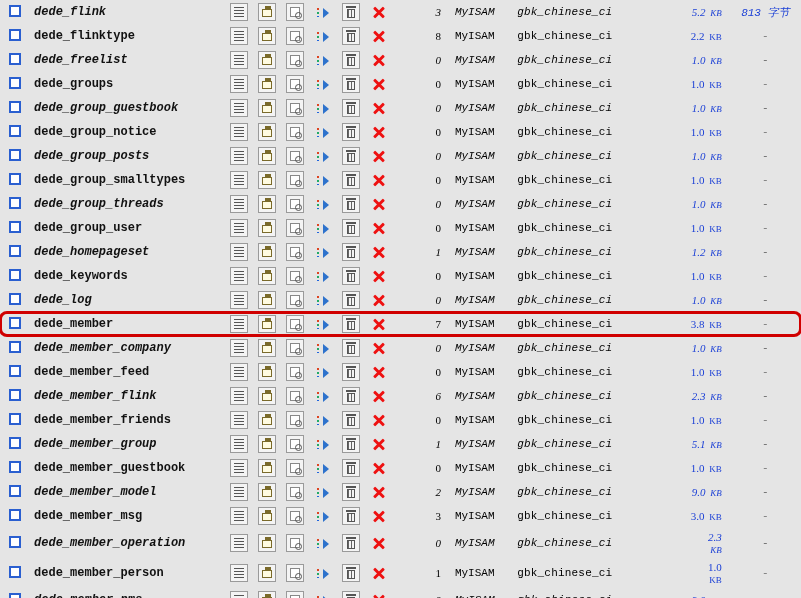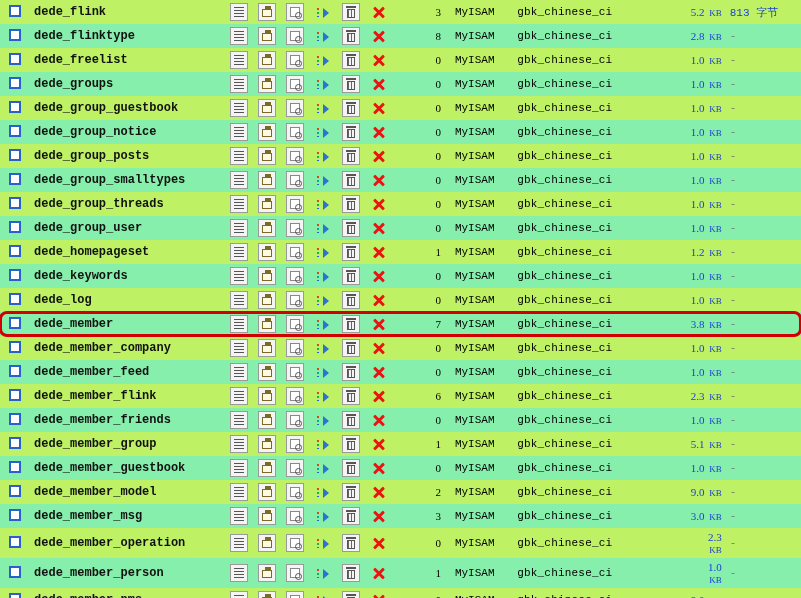--- a/index.html
+++ b/index.html
@@ -4,22 +4,22 @@
 <style>
   * { box-sizing: border-box; margin: 0; padding: 0; }
   body {
     font-family: Verdana, "Courier New", monospace;
     font-size: 11px;
     background: #ffffff;
     color: #000;
     width: 801px;
   }
   table { border-collapse: collapse; width: 100%; table-layout: fixed; }
-  tr.odd  { background: #bef264; }
-  tr.even { background: #86efac; }
+  tr.odd  { background: #e5e5e5; font-style: italic; }
+  tr.even { background: #e5e5e5; }
   tr.hl {
     outline: 3px solid #d00000;
     outline-offset: -2px;
     position: relative;
     border-radius: 7px;
   }
   td {
     padding: 3px 4px;
     height: 23px;
     vertical-align: middle;
@@ -29,21 +29,21 @@
   td.cb { width: 28px; text-align: center; }
   td.name { width: 182px; font-family: "Courier New", monospace; font-weight: bold; font-size: 12px; color: #111; }
   td.ico { width: 26px; text-align: center; }
   td.spacer { width: 10px; }
   td.rows { width: 44px; text-align: right; padding-right: 10px; font-family: Verdana; }
   td.engine { width: 58px; font-family: "Courier New", monospace; }
   td.coll { width: 138px; font-family: "Courier New", monospace; letter-spacing: 0.2px; }
   td.size { width: 60px; text-align: right; font-family: Verdana; }
   td.size a { color: #1a3fd6; text-decoration: none; }
   td.size .unit { color: #1a3fd6; font-size: 9px; margin-left: 2px; }
-  td.over { width: 70px; text-align: left; padding-right: 0; }
+  td.over { width: 70px; text-align: center; padding-right: 0; }
   td.over a { color: #1a3fd6; text-decoration: none; font-size: 11px; }
   td.over .dash { color: #777; }
 
   
   .chk {
     display: inline-block; width: 12px; height: 12px;
     border: 2px solid #2a5fd0; background: #fff;
   }
 
   
@@ -140,21 +140,21 @@
         <td class="ico"><span class="fi browse"></span></td>
         <td class="ico"><span class="fi struct"></span></td>
         <td class="ico"><span class="fi search"></span></td>
         <td class="ico"><span class="fi insert"></span></td>
         <td class="ico"><span class="fi empty"></span></td>
         <td class="ico"><span class="xicon"></span></td>
         <td class="spacer"></td>
         <td class="rows">8</td>
         <td class="engine">MyISAM</td>
         <td class="coll">gbk_chinese_ci</td>
-        <td class="size"><a href="#"><span>2.8</span> <span class="unit">KB</span></a></td>
+        <td class="size"><a href="#"><span>2.2</span> <span class="unit">KB</span></a></td>
         <td class="over"><span class="dash">-</span></td>
       </tr>
       <tr class="odd">
         <td class="cb"><span class="chk"></span></td>
         <td class="name"><span>dede_freelist</span></td>
         <td class="ico"><span class="fi browse"></span></td>
         <td class="ico"><span class="fi struct"></span></td>
         <td class="ico"><span class="fi search"></span></td>
         <td class="ico"><span class="fi insert"></span></td>
         <td class="ico"><span class="fi empty"></span></td>

